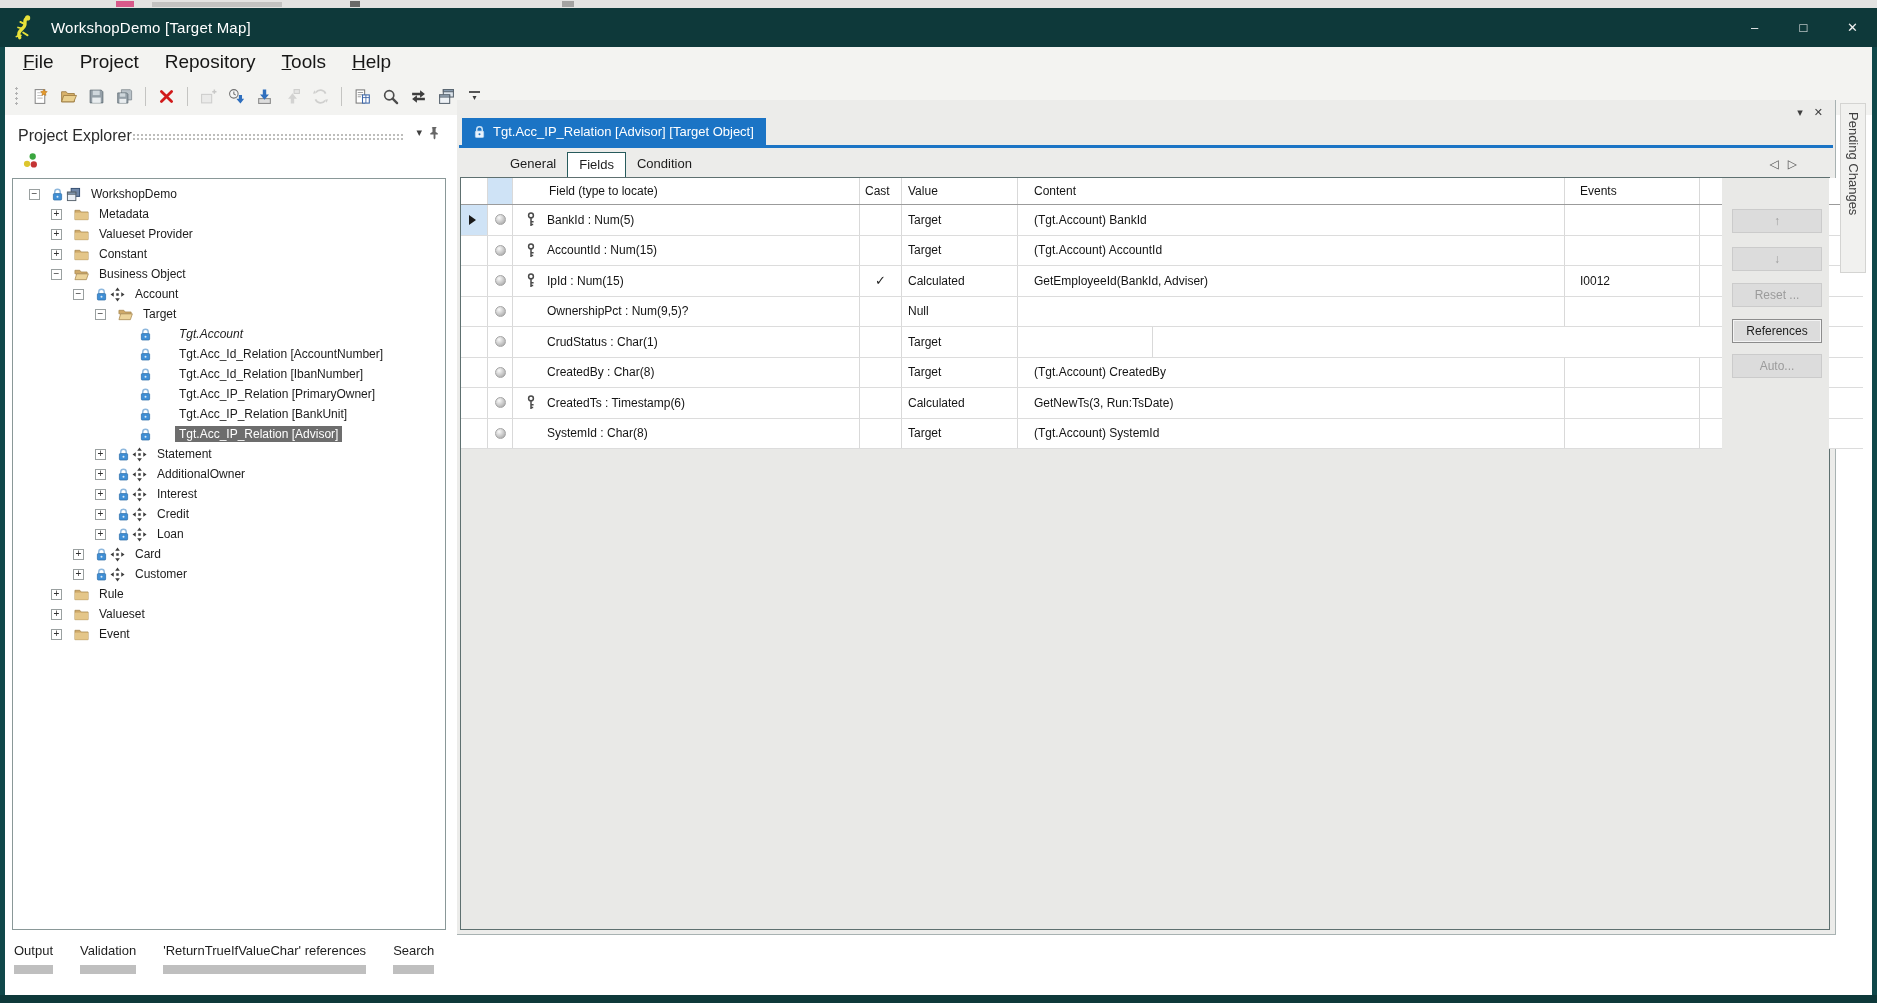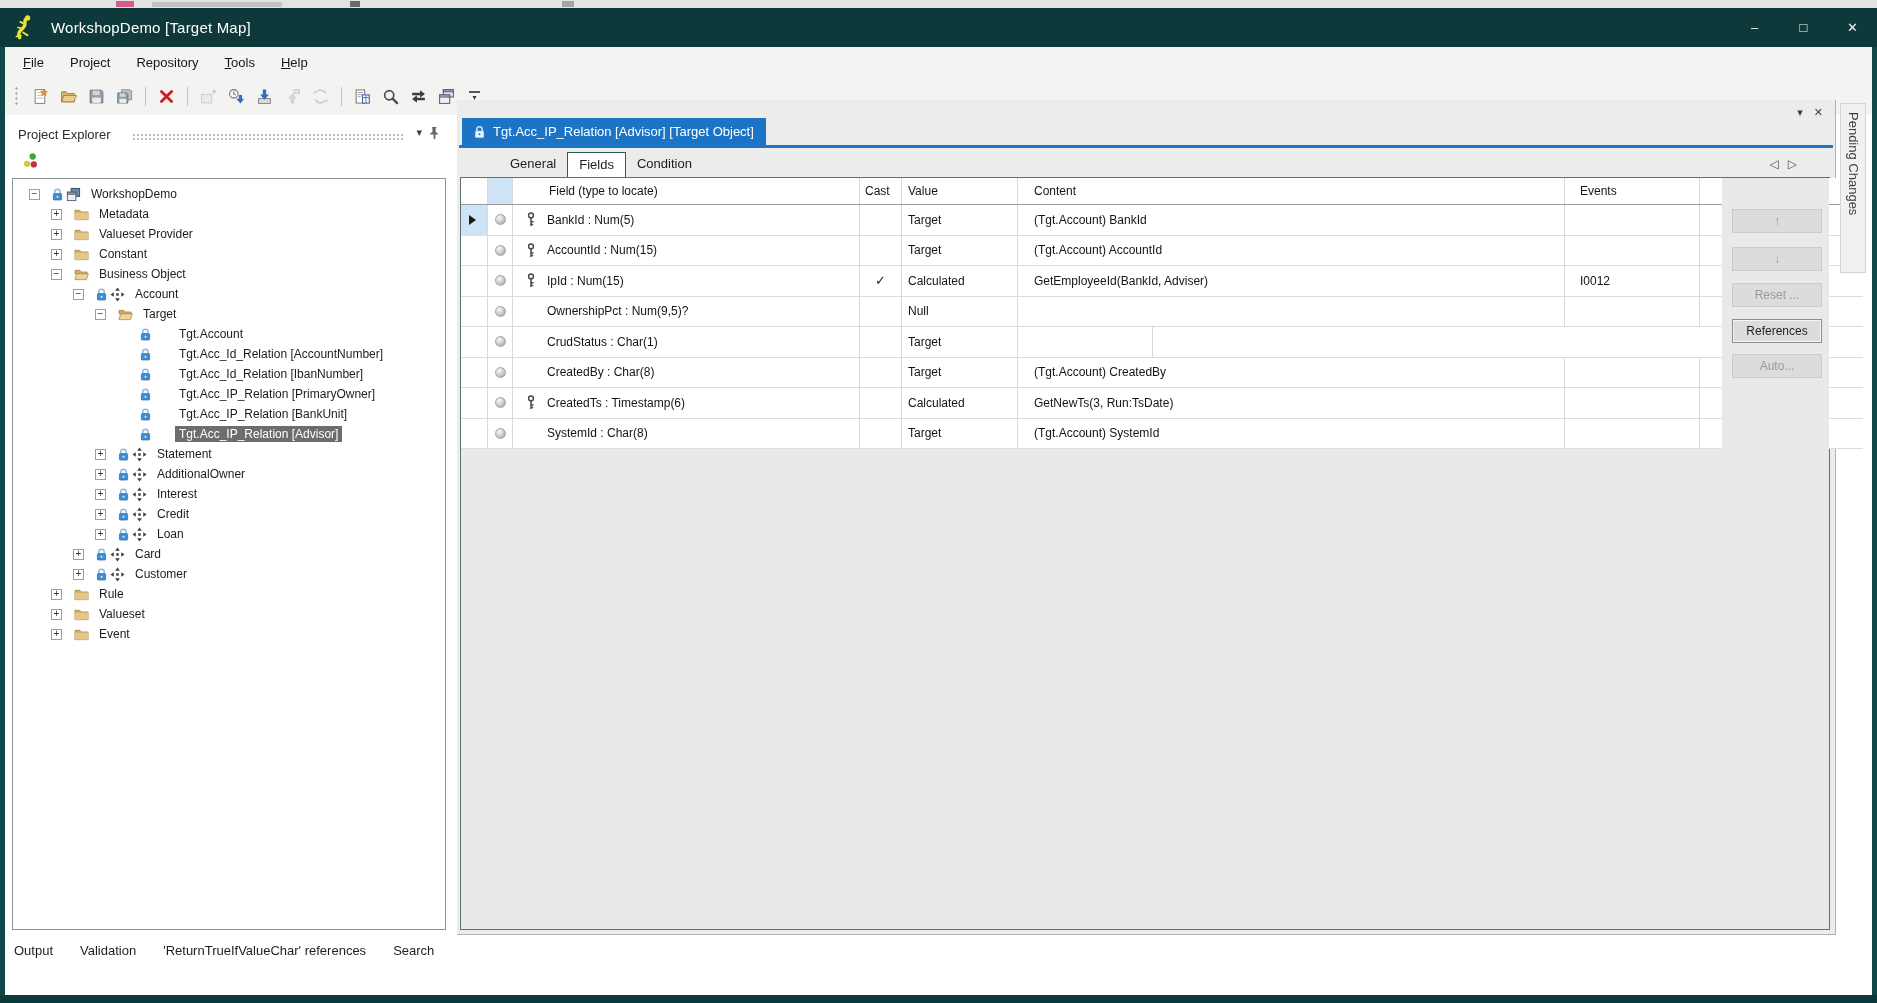--- a/index.html
+++ b/index.html
@@ -22,36 +22,36 @@
   .ctrl{width:49px;height:39px;display:flex;align-items:center;justify-content:center;
     font-size:13px;color:#f2f2f2}
 
   
   .win-left{position:absolute;left:0;top:47px;width:5px;height:949px;background:#10484a}
   .win-right{position:absolute;right:0;top:47px;width:5px;height:949px;background:#10484a}
 
   
   #menubar{position:absolute;left:5px;top:47px;right:5px;height:30px;background:#f3f3f1;
     display:flex;align-items:center;padding-left:5px}
-  .menu-item{display:inline-block;padding:0 13px;font-size:13px;color:#161616}
+  .menu-item{display:inline-block;padding:0 13px;font-size:19px;color:#161616}
   .menu-item.u::first-letter{text-decoration:underline}
   #toolbar{position:absolute;left:5px;top:77px;right:5px;height:38px;background:#f3f3f1;
     display:flex;align-items:center;padding-left:9px;gap:3px}
   .grip{width:6px;height:20px;margin-right:5px;
     background-image:radial-gradient(#b2b2b2 1px,transparent 1.3px);background-size:5px 5px}
   .titem{display:flex;align-items:center}
   .tbtn{width:25px;height:24px;display:flex;align-items:center;justify-content:center}
   .tbtn.disabled{opacity:.42;filter:grayscale(.9)}
   .tsep{width:1px;height:19px;background:#c4c4c2;margin:0 5px}
   .toverflow{margin-left:7px;width:11px;text-align:center;font-size:8px;color:#3c3c3c;
     border-top:2px solid #565656;padding-top:2px;line-height:6px}
 
   
   #left-panel{position:absolute;left:8px;top:100px;width:442px;height:835px}
-  .ph-title{position:absolute;left:10px;top:27px;font-size:13px;color:#2c2c2c}
+  .ph-title{position:absolute;left:10px;top:27px;font-size:16px;color:#2c2c2c}
   .ph-dots{position:absolute;left:124px;right:46px;top:33px;height:9px;
     background-image:radial-gradient(#bdbdbb .9px,transparent 1.05px);background-size:4px 4px}
   .ph-chev{position:absolute;right:28px;top:26px;font-size:11px;color:#404040}
   .ph-pin{position:absolute;right:8px;top:25px;width:15px;height:16px}
   .ptools{position:absolute;left:14px;top:52px;width:18px;height:18px}
   #treebox{position:absolute;left:4px;top:78px;width:434px;height:752px;background:#fff;
     border:1px solid #8a9898;overflow:hidden;padding-top:5px;box-sizing:border-box}
   .trow{height:20px;display:flex;align-items:center;font-size:12px;color:#1c1c1c;white-space:nowrap}
   .exp{flex:0 0 11px;height:11px;border:1px solid #9aa0a0;background:#fff;color:#333;
     font-size:10px;line-height:8px;text-align:center;margin-right:12px;box-sizing:border-box}
@@ -110,21 +110,21 @@
   #btnpanel .sbtn:nth-of-type(4){top:141px}
   #btnpanel .sbtn:nth-of-type(5){top:176px}
 
   
   #pending{position:absolute;left:1840px;top:103px;width:26px;height:170px;background:#f1f1ef;
     border:1px solid #d4d4d2;box-sizing:border-box;writing-mode:vertical-rl;
     font-size:13px;color:#3e3e3e;display:flex;align-items:center;padding-top:8px}
 
   
   #btabs{position:absolute;left:14px;top:943px;display:flex;gap:27px}
-  .btab{display:flex;}
+  .btab{display:flex;flex-direction:column}
   .btl{font-size:13px;color:#1e1e1e;white-space:nowrap}
   .bbar{height:9px;background:#bfbfbf;margin-top:7px}
   #statusbar{position:absolute;left:0;bottom:0;width:100%;height:8px;background:#0e393a}
 </style>
 </head>
 <body>
 
 <svg width="0" height="0" style="position:absolute">
   <defs>
     <symbol id="i-gecko" viewBox="0 0 24 24">
@@ -477,21 +477,21 @@
           <span class="tlabel">Account</span>
         </div>
         <div class="trow" style="padding-left: 82px;">
           <span class="exp">−</span>
 
           <svg class="nicon" viewBox="0 0 16 16">
             <use href="#i-folder-open"></use>
           </svg>
           <span class="tlabel">Target</span>
         </div>
-        <div class="trow" style="padding-left: 104px;">
+        <div class="trow" style="padding-left: 104px; font-style: italic;">
           <span class="exp" style="visibility: hidden;"></span>
           <svg class="lockic" viewBox="0 0 12 14">
             <use href="#i-lock"></use>
           </svg>
           <svg class="nicon" viewBox="0 0 16 16">
             <use href="#i-arrow"></use>
           </svg>
           <span class="tlabel">Tgt.Account</span>
         </div>
         <div class="trow" style="padding-left: 104px;">

